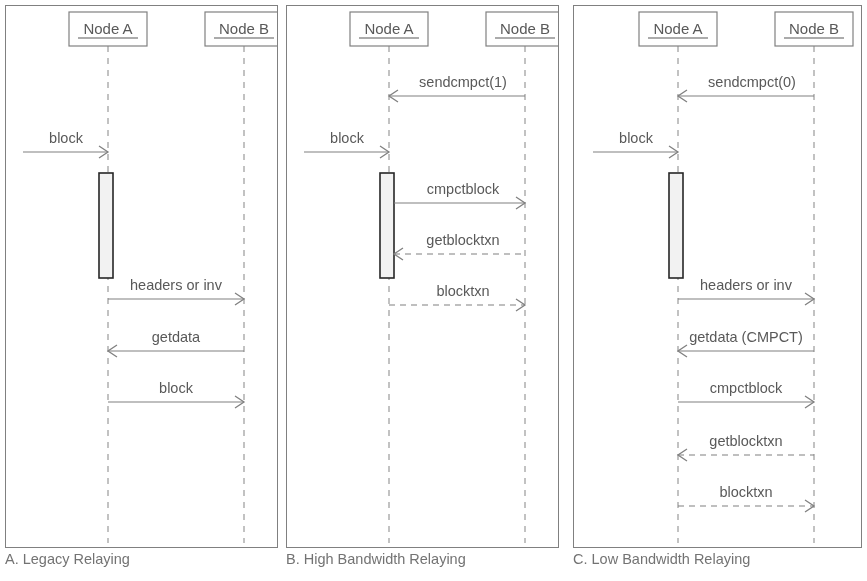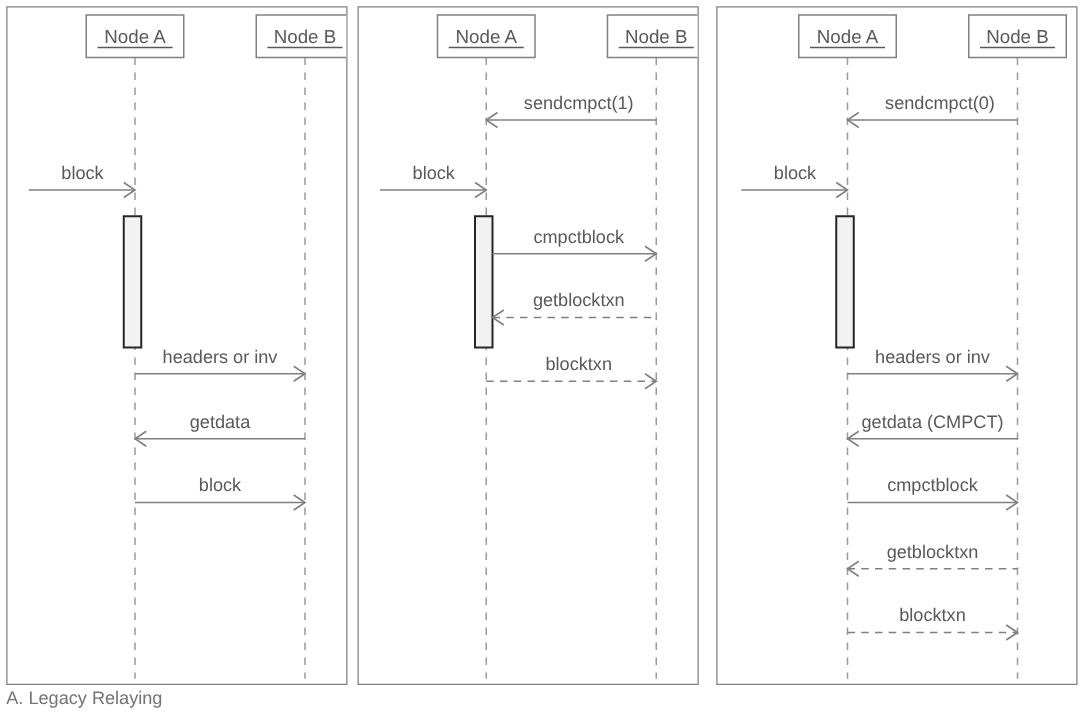--- a/index.html
+++ b/index.html
@@ -160,20 +160,21 @@
           <path class="arrow-head" d="M 116 242 L 107 248 L 116 254"></path>
           <text class="msg-label" x="176" y="239" text-anchor="middle">getblocktxn</text>
         </g>
         <g>
           <line class="arrow-line dashed" x1="102" y1="299" x2="238" y2="299"></line>
           <path class="arrow-head" d="M 229 293 L 238 299 L 229 305"></path>
           <text class="msg-label" x="176" y="290" text-anchor="middle">blocktxn</text>
         </g>
       </svg>
     </div>
+    <div class="caption" style="left: 286px; top: 551px;">B. High Bandwidth Relaying</div>
     <div class="panel" style="left: 573px; width: 289px; height: 543px;">
       <svg class="panel-svg" width="287" height="541" viewBox="0 0 287 541">
         <line class="lifeline" x1="104" y1="40" x2="104" y2="537"></line>
         <g>
           <rect class="node-box" x="65" y="6" width="78" height="34"></rect>
           <text class="node-label" x="104" y="28" text-anchor="middle">Node A</text>
           <line class="node-underline" x1="74" y1="32" x2="134" y2="32"></line>
         </g>
         <line class="lifeline" x1="240" y1="40" x2="240" y2="537"></line>
         <g>
@@ -212,13 +213,14 @@
           <path class="arrow-head" d="M 113 443 L 104 449 L 113 455"></path>
           <text class="msg-label" x="172" y="440" text-anchor="middle">getblocktxn</text>
         </g>
         <g>
           <line class="arrow-line dashed" x1="104" y1="500" x2="240" y2="500"></line>
           <path class="arrow-head" d="M 231 494 L 240 500 L 231 506"></path>
           <text class="msg-label" x="172" y="491" text-anchor="middle">blocktxn</text>
         </g>
       </svg>
     </div>
+    <div class="caption" style="left: 573px; top: 551px;">C. Low Bandwidth Relaying</div>
   </div>
 
 </body></html>

